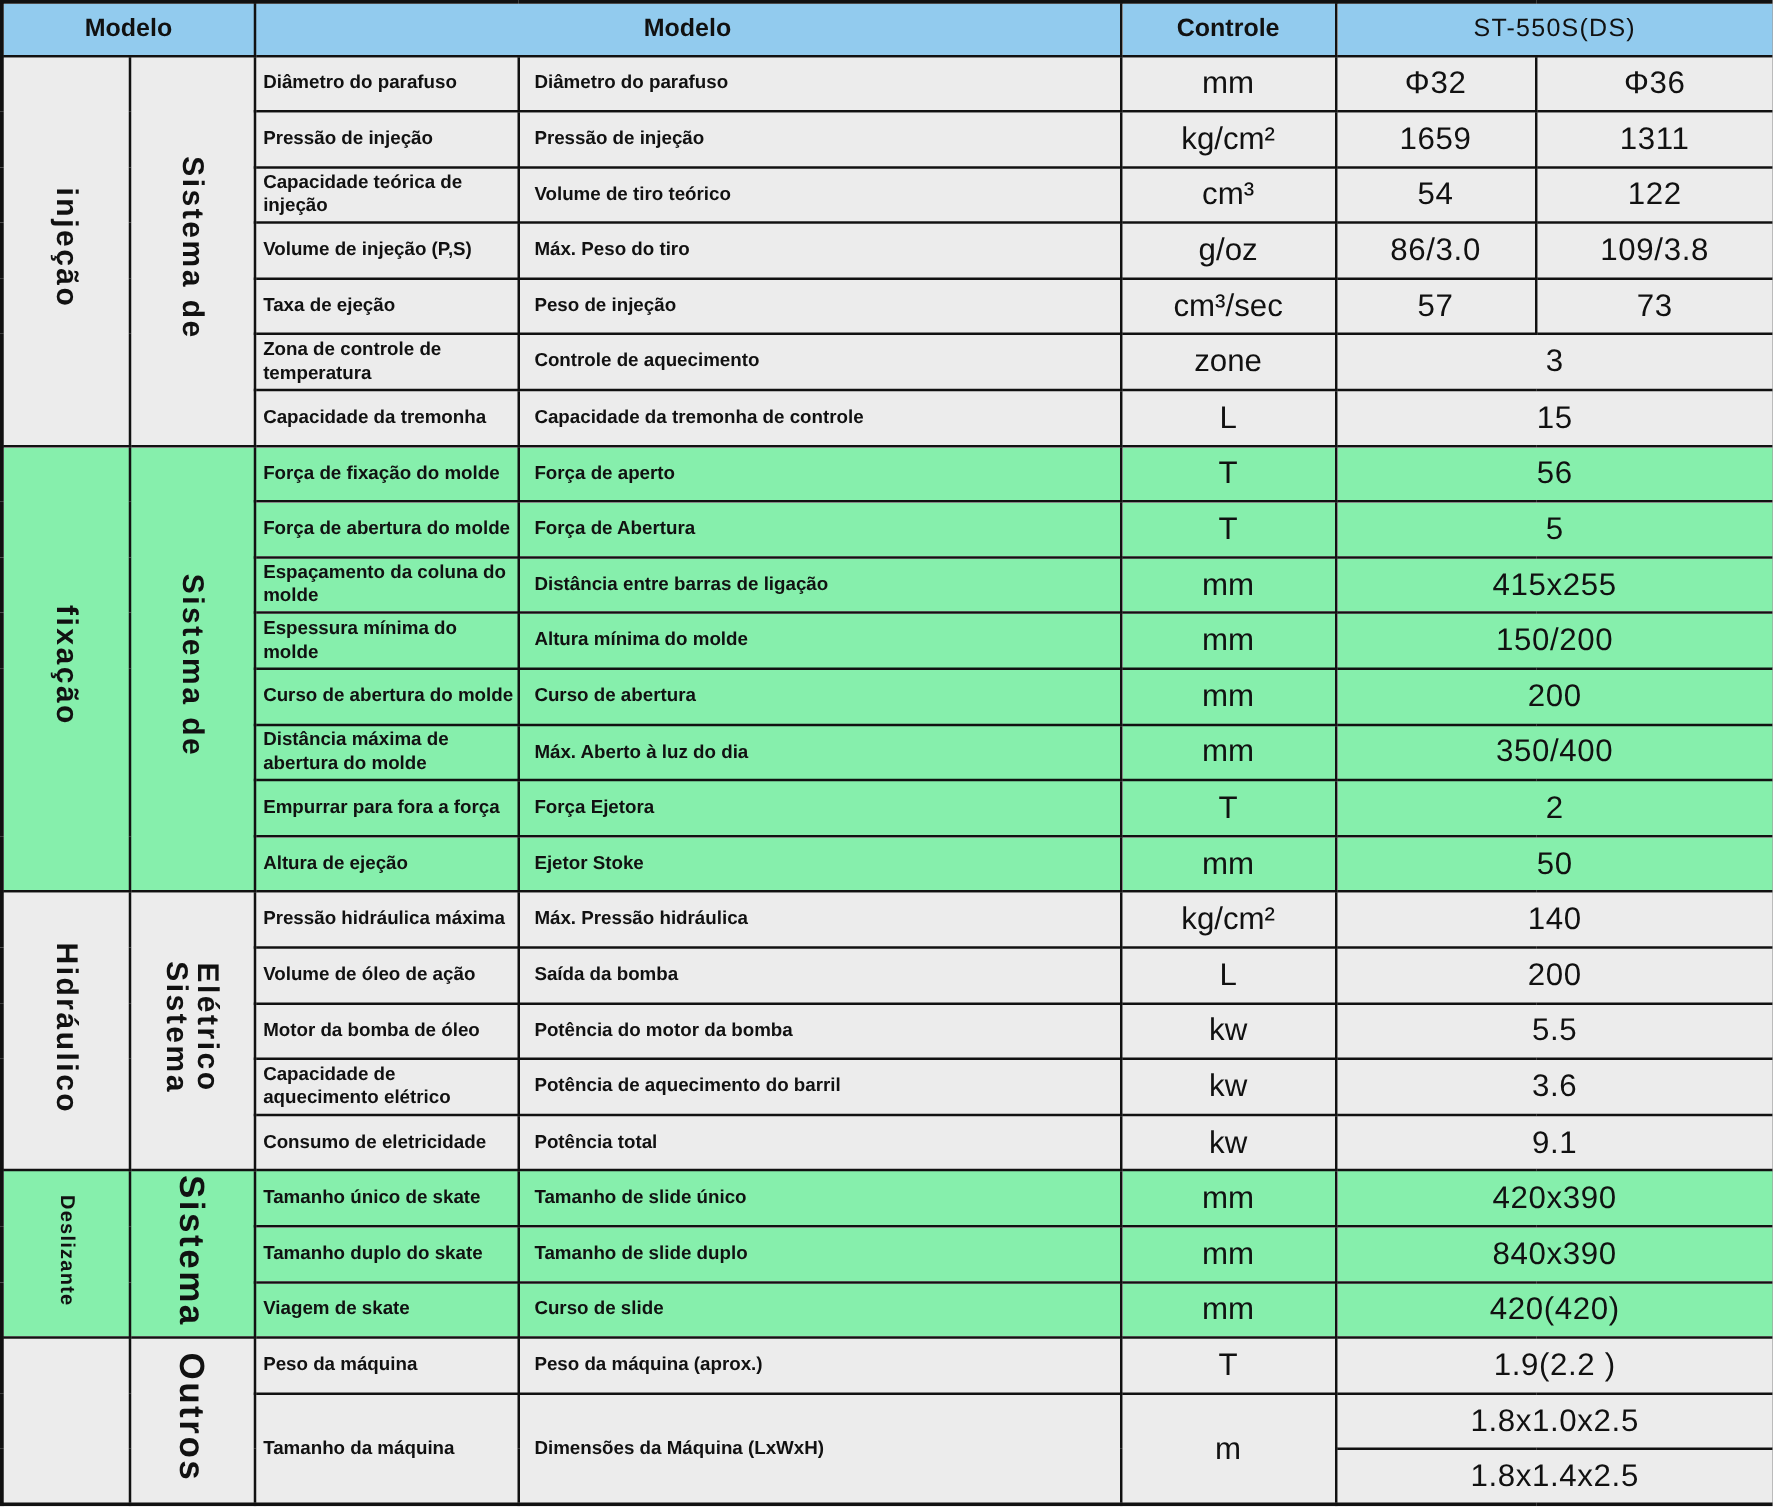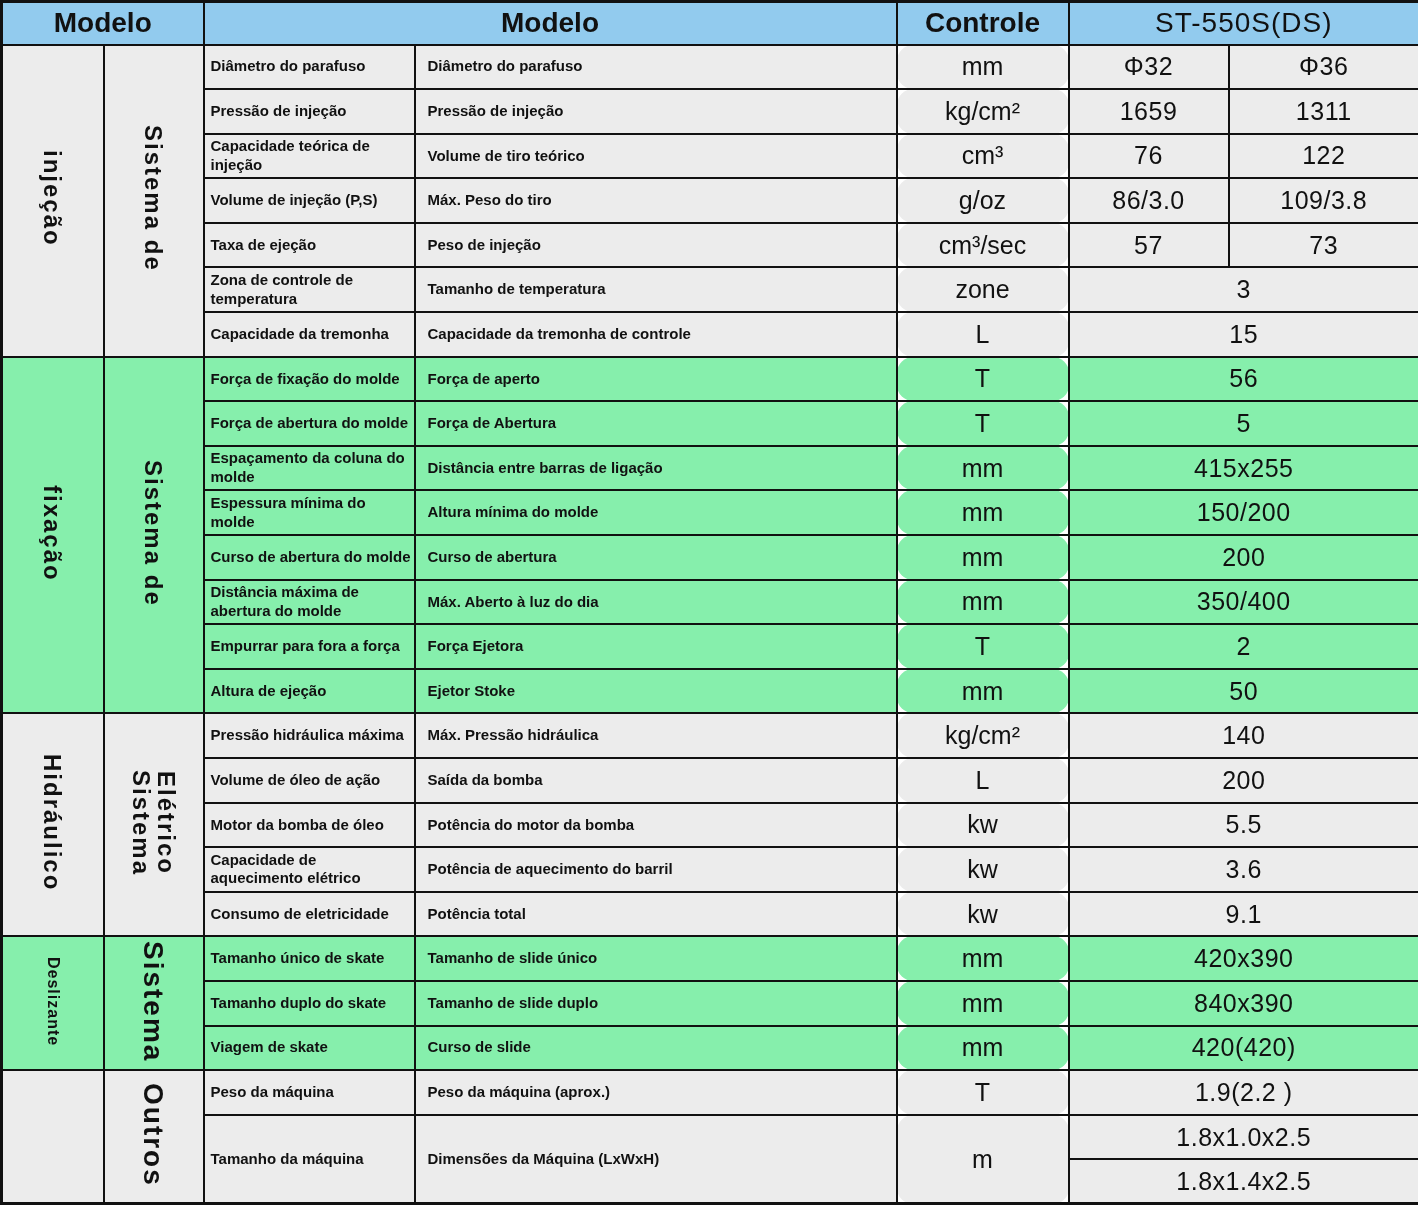--- a/index.html
+++ b/index.html
@@ -1,27 +1,27 @@
 <!DOCTYPE html>
 <html><head>
 <meta charset="utf-8">
 <style>
   html,body { margin:0; padding:0; background:#ffffff; }
   body { width:1418px; font-family:"Liberation Sans", sans-serif; color:#111; }
   table.spec { border-collapse:collapse; table-layout:fixed; width:1418px; border:3px solid #111; }
   td,th { border:2px solid #111; overflow:hidden; vertical-align:middle; padding:0; }
   tr { height:44.6px; }
   tr.hdr { height:43px; }
-  tr.hdr th { background:#92cbee; font-size:28px; font-weight:bold; text-align:center; }
+  tr.hdr th { background:#92cbee; font-size:20px; font-weight:bold; text-align:center; }
   tr.hdr th.model-name { font-weight:normal; letter-spacing:1px; }
   .sec-gray td { background:#ececec; }
   .sec-white td { background:#86efac; }
   td.lc { font-size:15px; font-weight:bold; text-align:left; padding:1px 2px 1px 6px; line-height:1.25; }
   td.ld { font-size:15px; font-weight:bold; text-align:left; padding:1px 2px 1px 12px; line-height:1.25; }
-  td.uc { font-size:25px; text-align:center;border-radius:16px; }
+  td.uc { font-size:25px; text-align:center; }
   td.vc { font-size:25px; text-align:center; letter-spacing:0.5px; }
   td.gcell { text-align:center; }
   .vtext { writing-mode:vertical-lr; text-orientation:mixed; display:inline-block;
            font-weight:bold; letter-spacing:2px; line-height:1.05; }
   .vtext span { display:block; }
   .fs24 { font-size:24px; }
   .fs28 { font-size:28px; }
   .fs16 { font-size:16px; letter-spacing:1px; }
 </style>
 </head>
@@ -67,40 +67,40 @@
     <td class="lc">Pressão de injeção</td>
     <td class="ld">Pressão de injeção</td>
     <td class="uc">kg/cm²</td>
     <td class="vc">1659</td>
     <td class="vc">1311</td>
   </tr>
   <tr>
     <td class="lc">Capacidade teórica de injeção</td>
     <td class="ld">Volume de tiro teórico</td>
     <td class="uc">cm³</td>
-    <td class="vc">76</td>
+    <td class="vc">54</td>
     <td class="vc">122</td>
   </tr>
   <tr>
     <td class="lc">Volume de injeção (P,S)</td>
     <td class="ld">Máx. Peso do tiro</td>
     <td class="uc">g/oz</td>
     <td class="vc">86/3.0</td>
     <td class="vc">109/3.8</td>
   </tr>
   <tr>
     <td class="lc">Taxa de ejeção</td>
     <td class="ld">Peso de injeção</td>
     <td class="uc">cm³/sec</td>
     <td class="vc">57</td>
     <td class="vc">73</td>
   </tr>
   <tr>
     <td class="lc">Zona de controle de temperatura</td>
-    <td class="ld">Tamanho de temperatura</td>
+    <td class="ld">Controle de aquecimento</td>
     <td class="uc">zone</td>
     <td class="vc" colspan="2">3</td>
   </tr>
   <tr>
     <td class="lc">Capacidade da tremonha</td>
     <td class="ld">Capacidade da tremonha de controle</td>
     <td class="uc">L</td>
     <td class="vc" colspan="2">15</td>
   </tr>
   </tbody>

